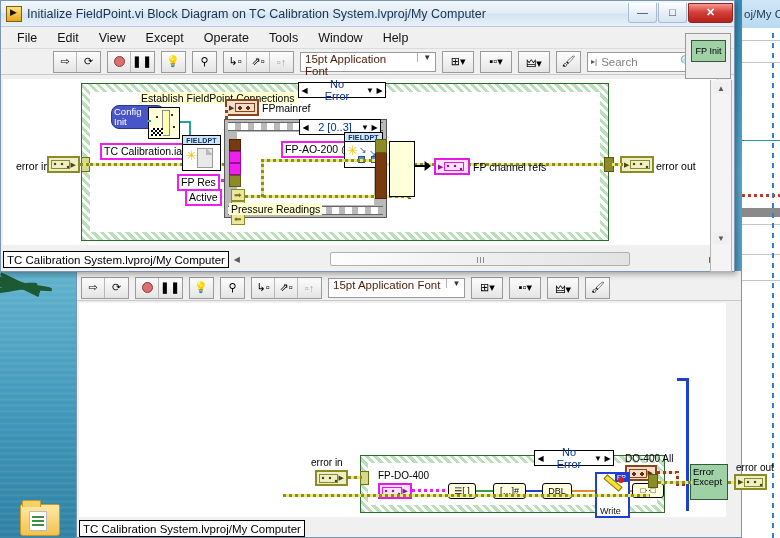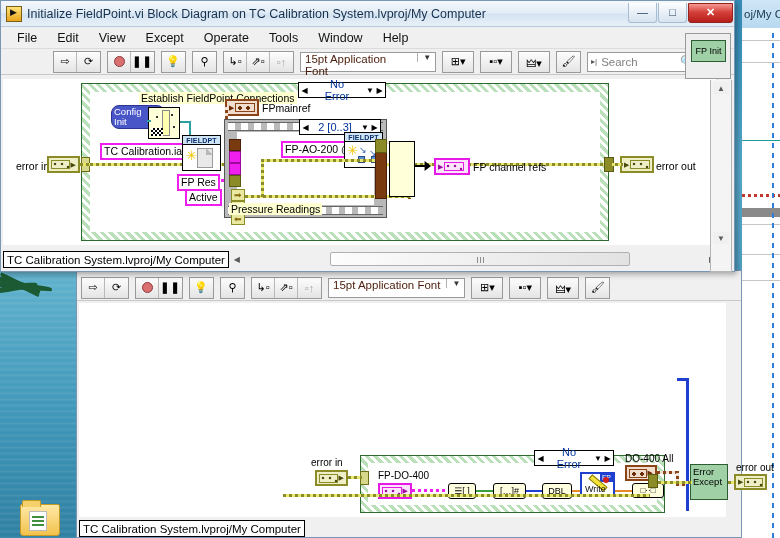--- a/index.html
+++ b/index.html
@@ -353,21 +353,21 @@
     <div class="wire brownv" style="left:597px;top:168px;width:3px;height:14px;"></div>
     <div class="wire brown" style="left:597px;top:180px;width:10px;height:3px;"></div>
 
   </div>
 
   <div class="statusbar" style="left:2px;top:248px;width:660px;height:18px;">
     <div class="path">TC Calibration System.lvproj/My Computer</div>
   </div>
 </div>
 
-<div style="position:absolute;left:580px;top:472px;width:35px;height:24px;background:#fff;border:2px solid #1f3fd0;">
+<div style="position:absolute;left:595px;top:472px;width:35px;height:46px;background:#fff;border:2px solid #1f3fd0;">
   <div style="position:absolute;right:0;top:0;font-size:7px;background:#1f3fd0;color:#fff;padding:0 2px;line-height:8px;">FP</div>
   <div style="position:absolute;left:6px;top:6px;width:20px;height:6px;background:#f2e23a;border:1px solid #8a7a10;transform:rotate(40deg);"></div>
   <div style="position:absolute;left:21px;top:3px;width:6px;height:6px;background:#d02020;border-radius:50%;"></div>
   <div style="position:absolute;left:3px;bottom:0px;font-size:9px;color:#111;">Write</div>
 </div>
 
 <div class="greenbox" style="left:690px;top:464px;width:38px;height:36px;">
   <div>Error</div>
   <div>Except</div>
 </div>

